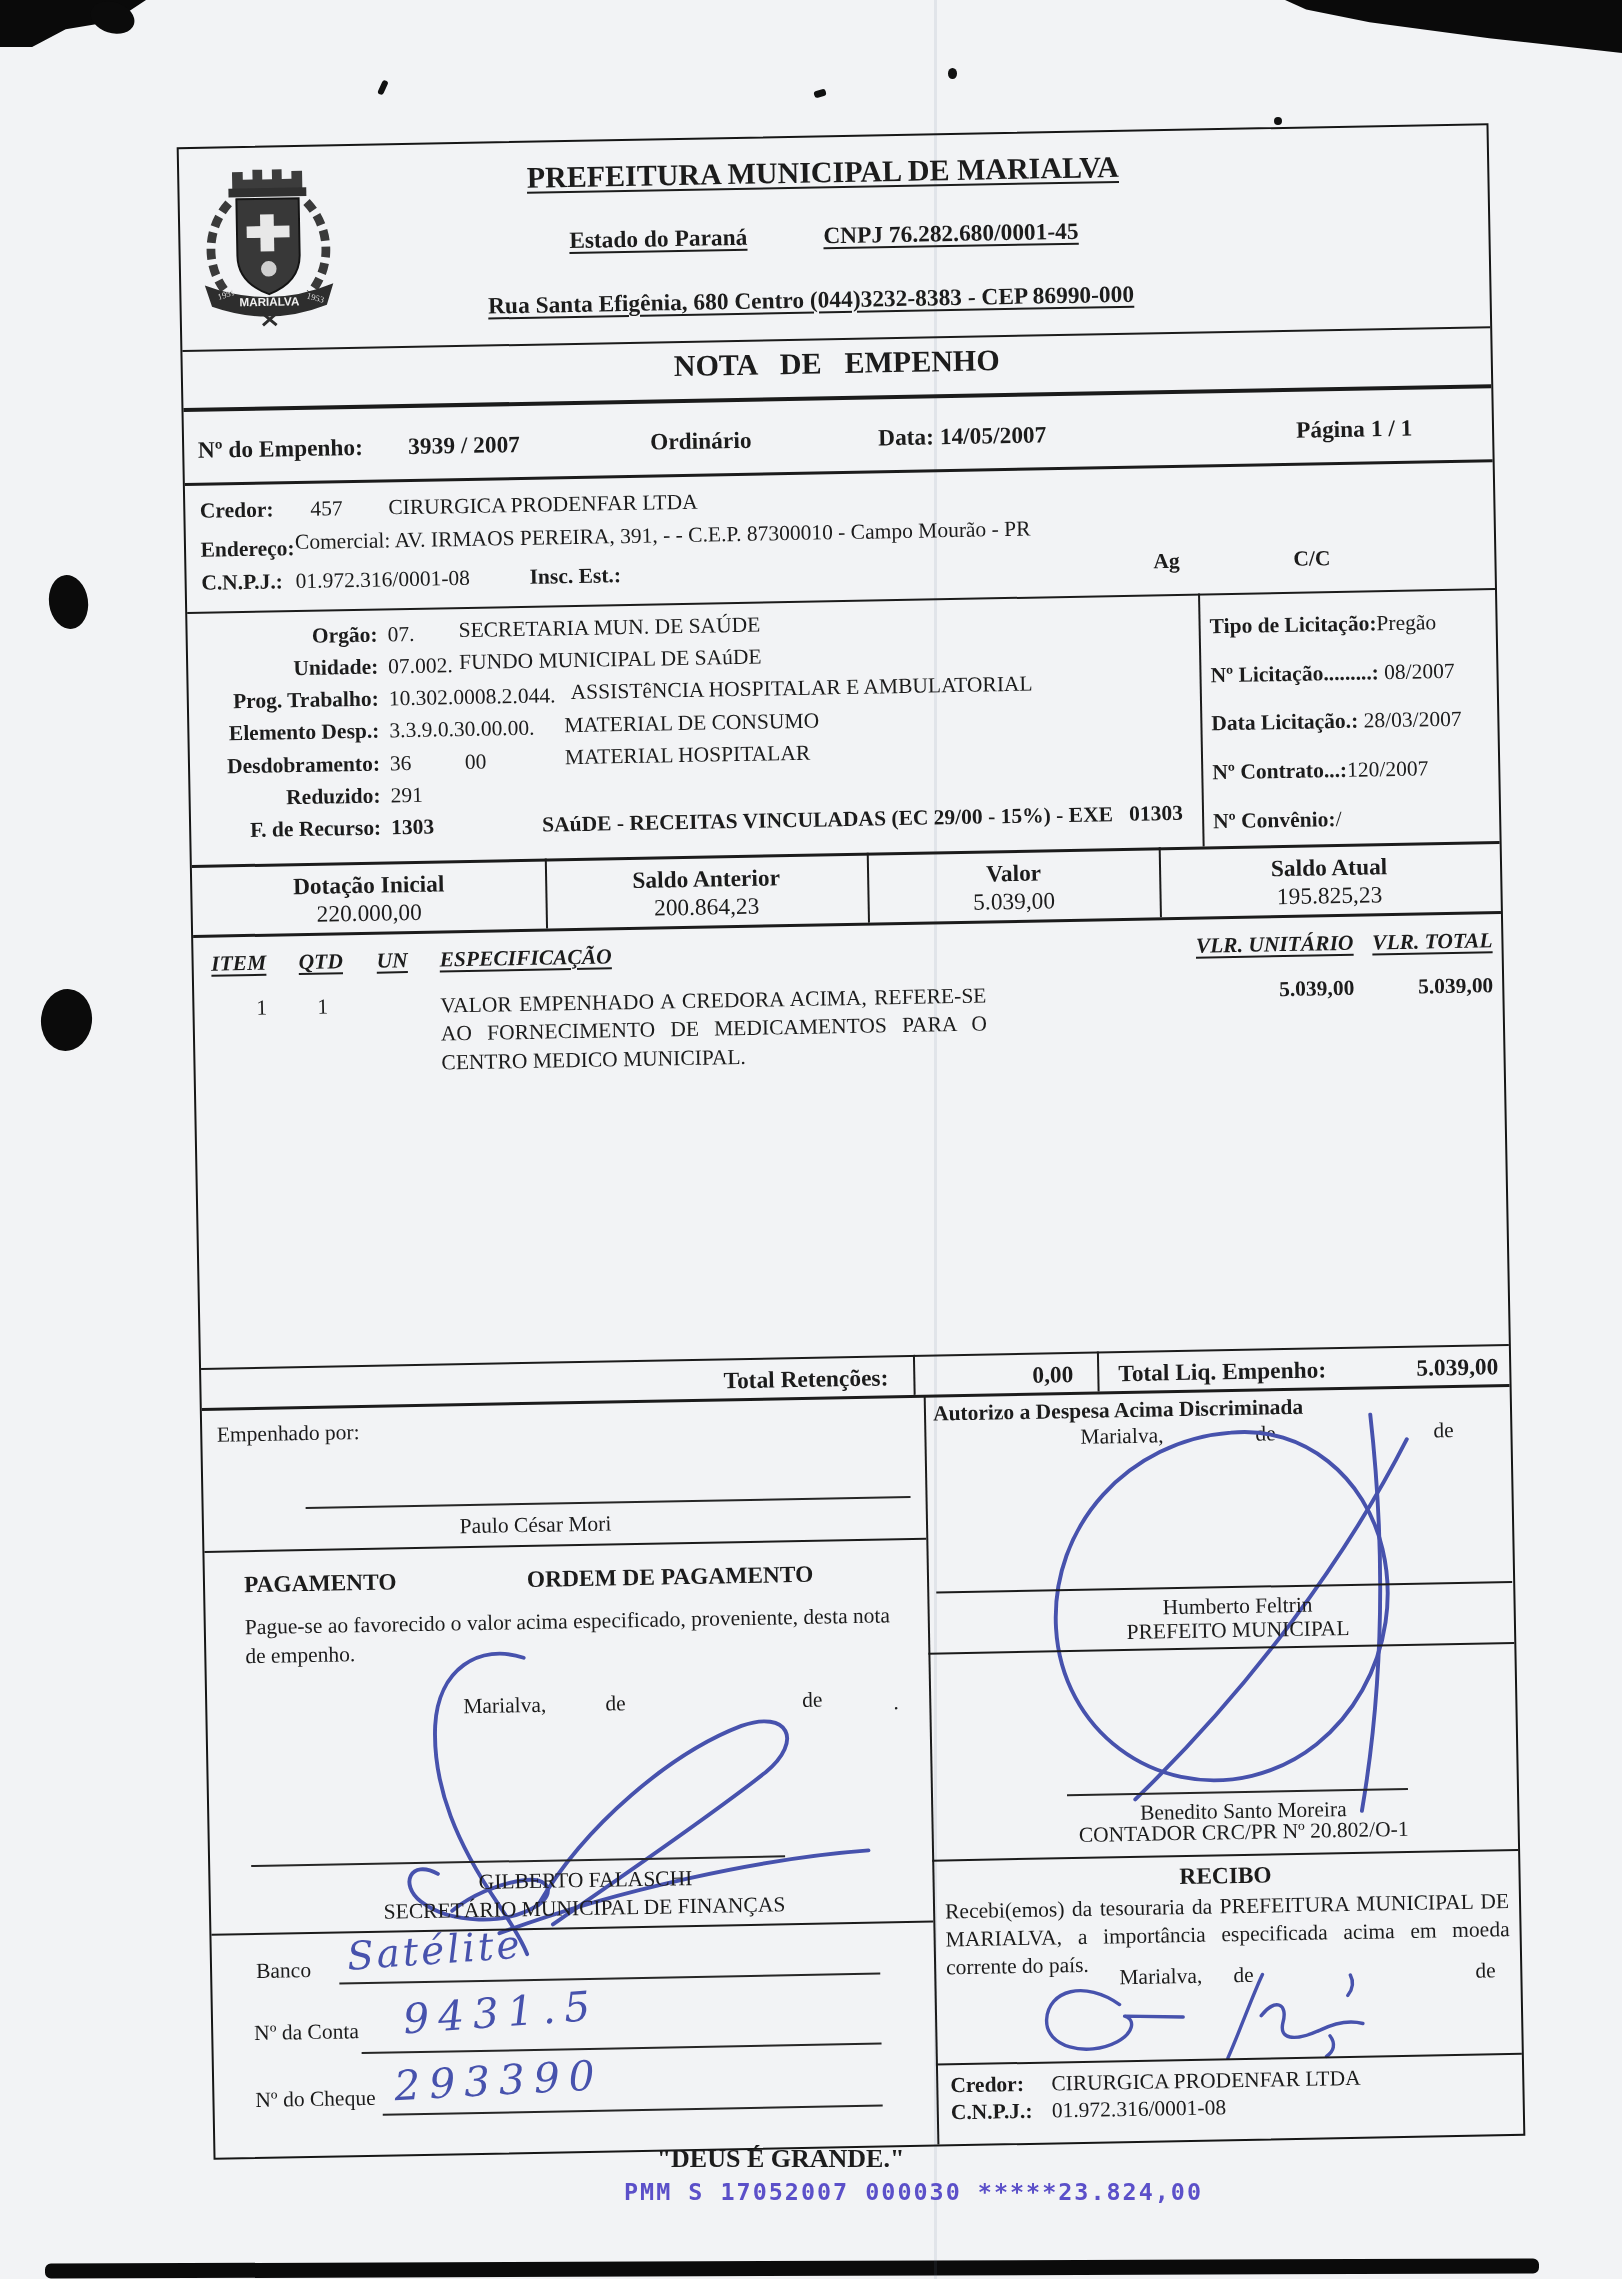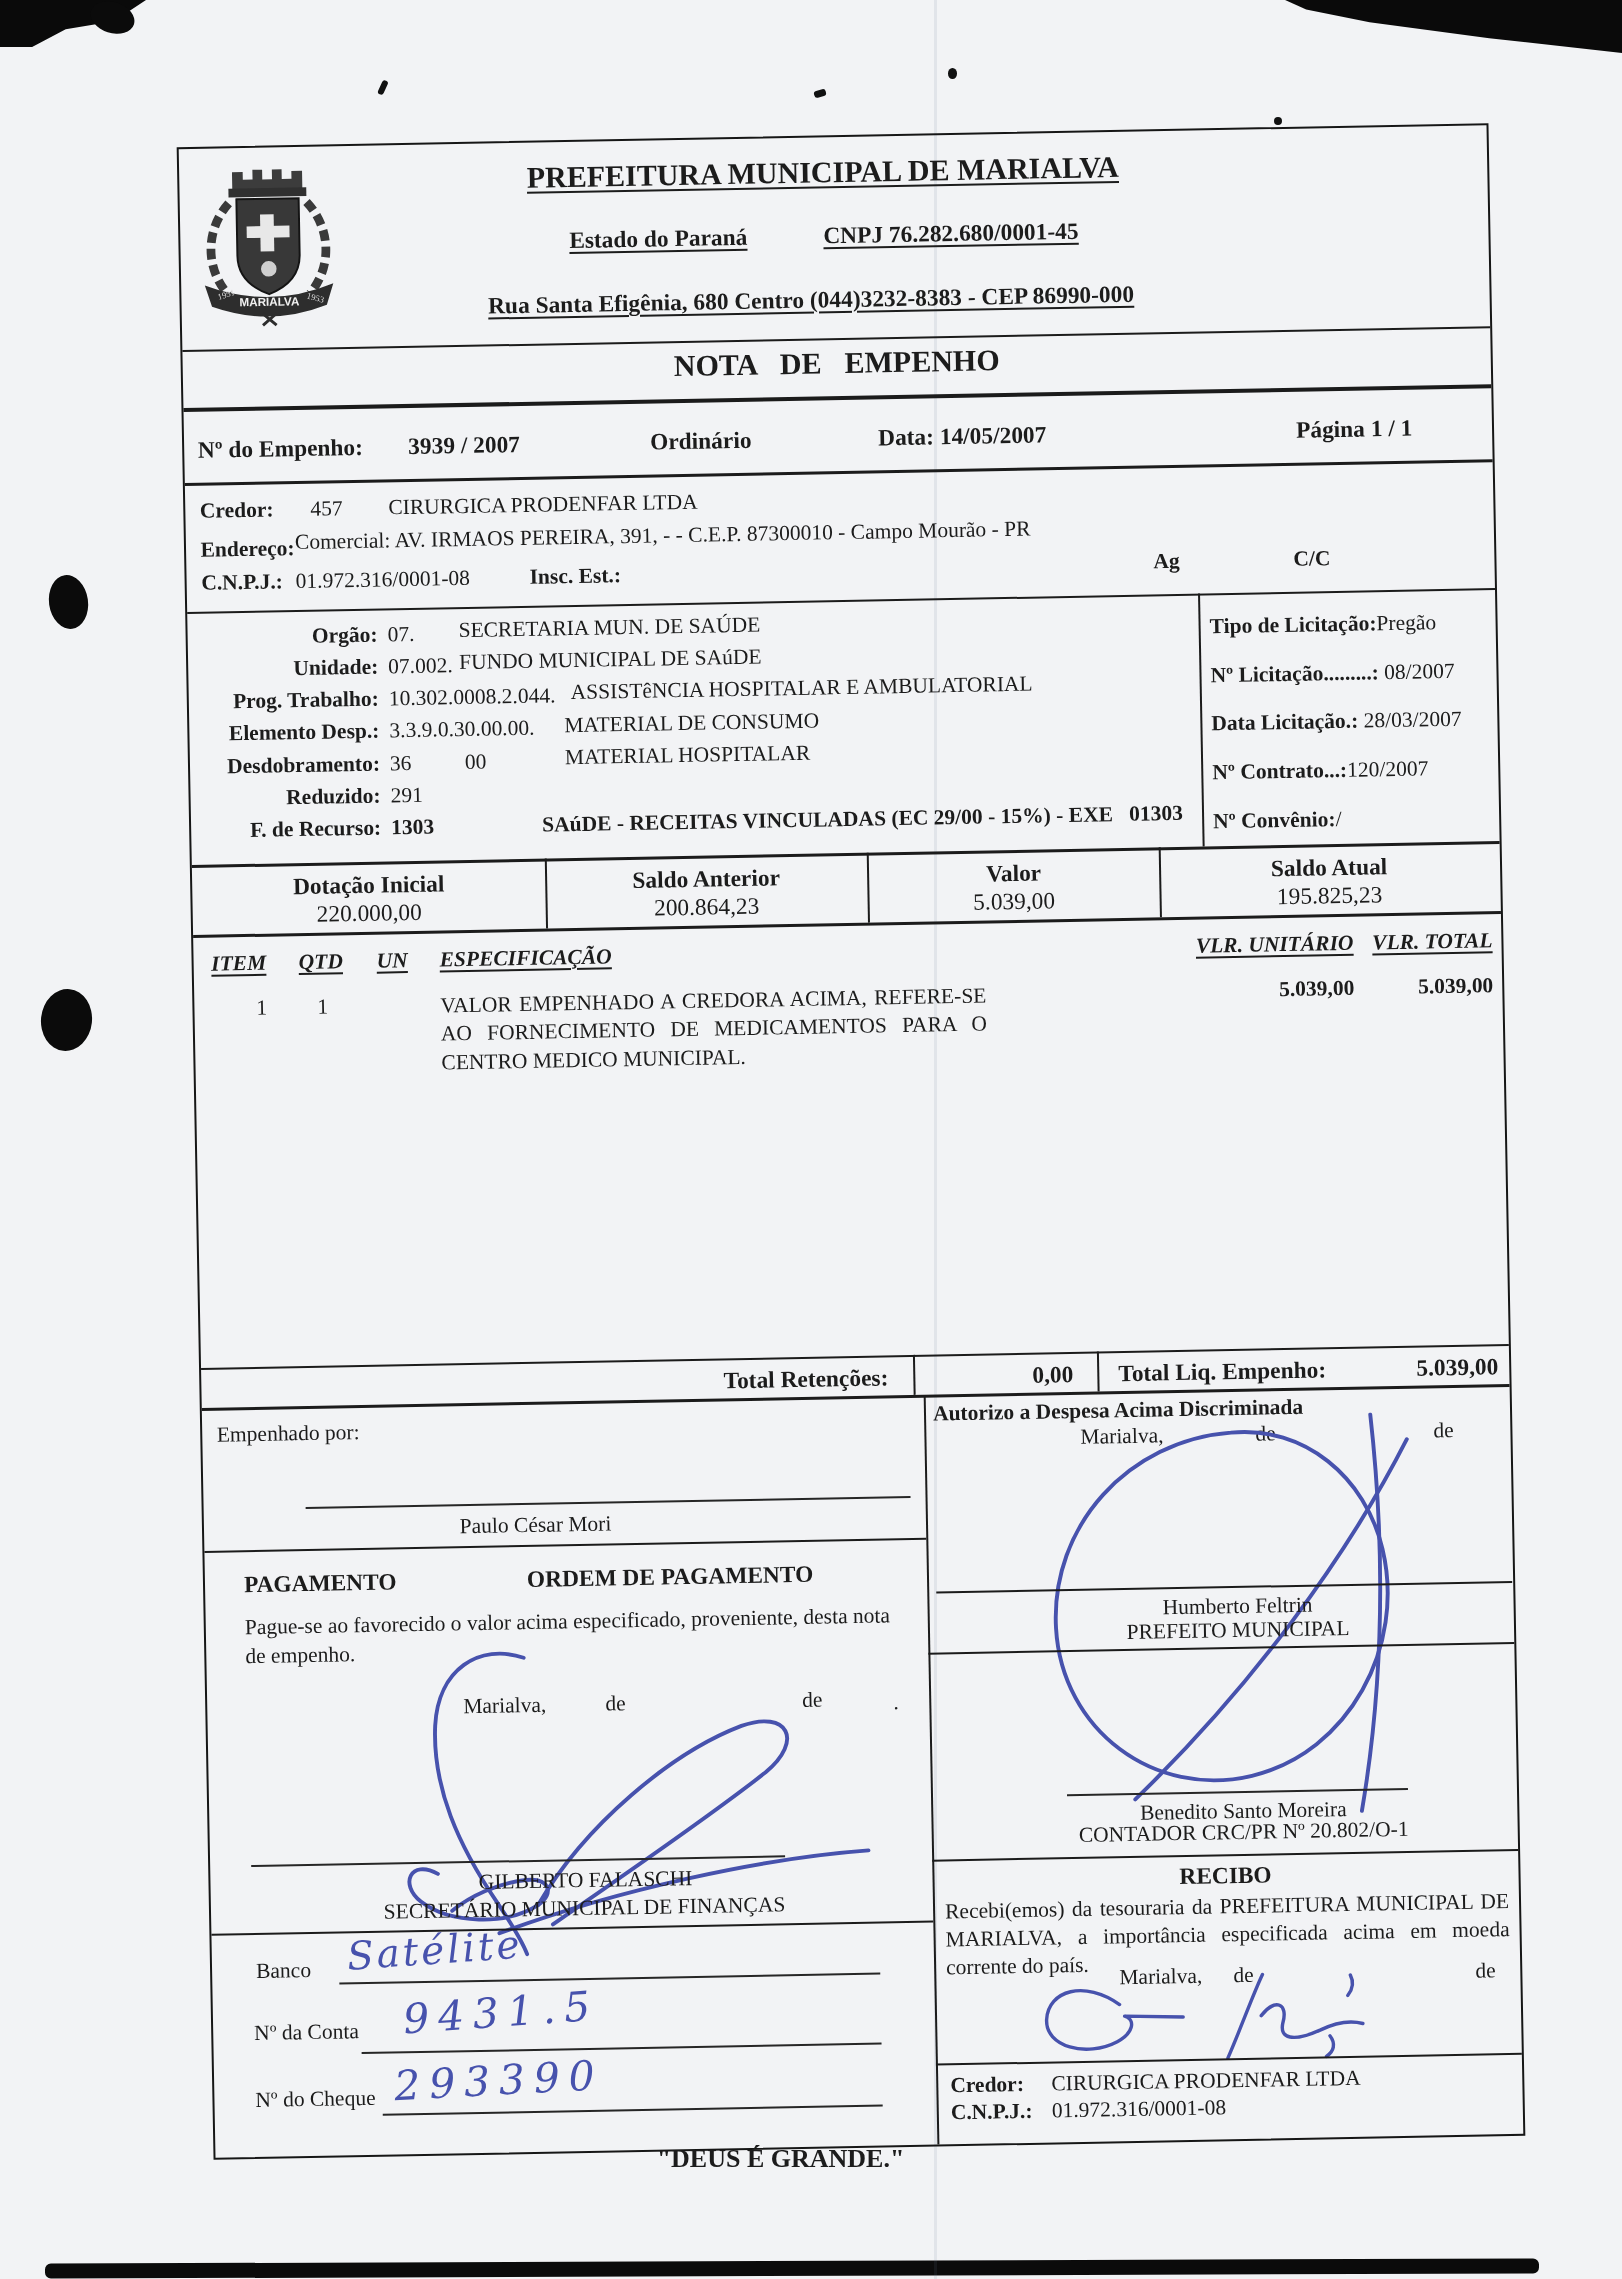--- a/index.html
+++ b/index.html
@@ -275,15 +275,16 @@
     <div class="abs b fs22" style="left:736px;top:1937px;">Credor:</div>
     <div class="abs fs22" style="left:837px;top:1937px;">CIRURGICA PRODENFAR LTDA</div>
     <div class="abs b fs22" style="left:736px;top:1964px;">C.N.P.J.:</div>
     <div class="abs fs22" style="left:837px;top:1964px;">01.972.316/0001-08</div>
 
   </div>
 
   <div class="abs ctr" style="left:488px;top:2144px;width:585px;">
     <span class="b" style="font-size:26px;">"DEUS É GRANDE."</span>
   </div>
+  <div class="abs stamp" style="left:624px;top:2178px;">PMM S 17052007 000030 *****23.824,00</div>
 
 </div>
 
 
 </body></html>

